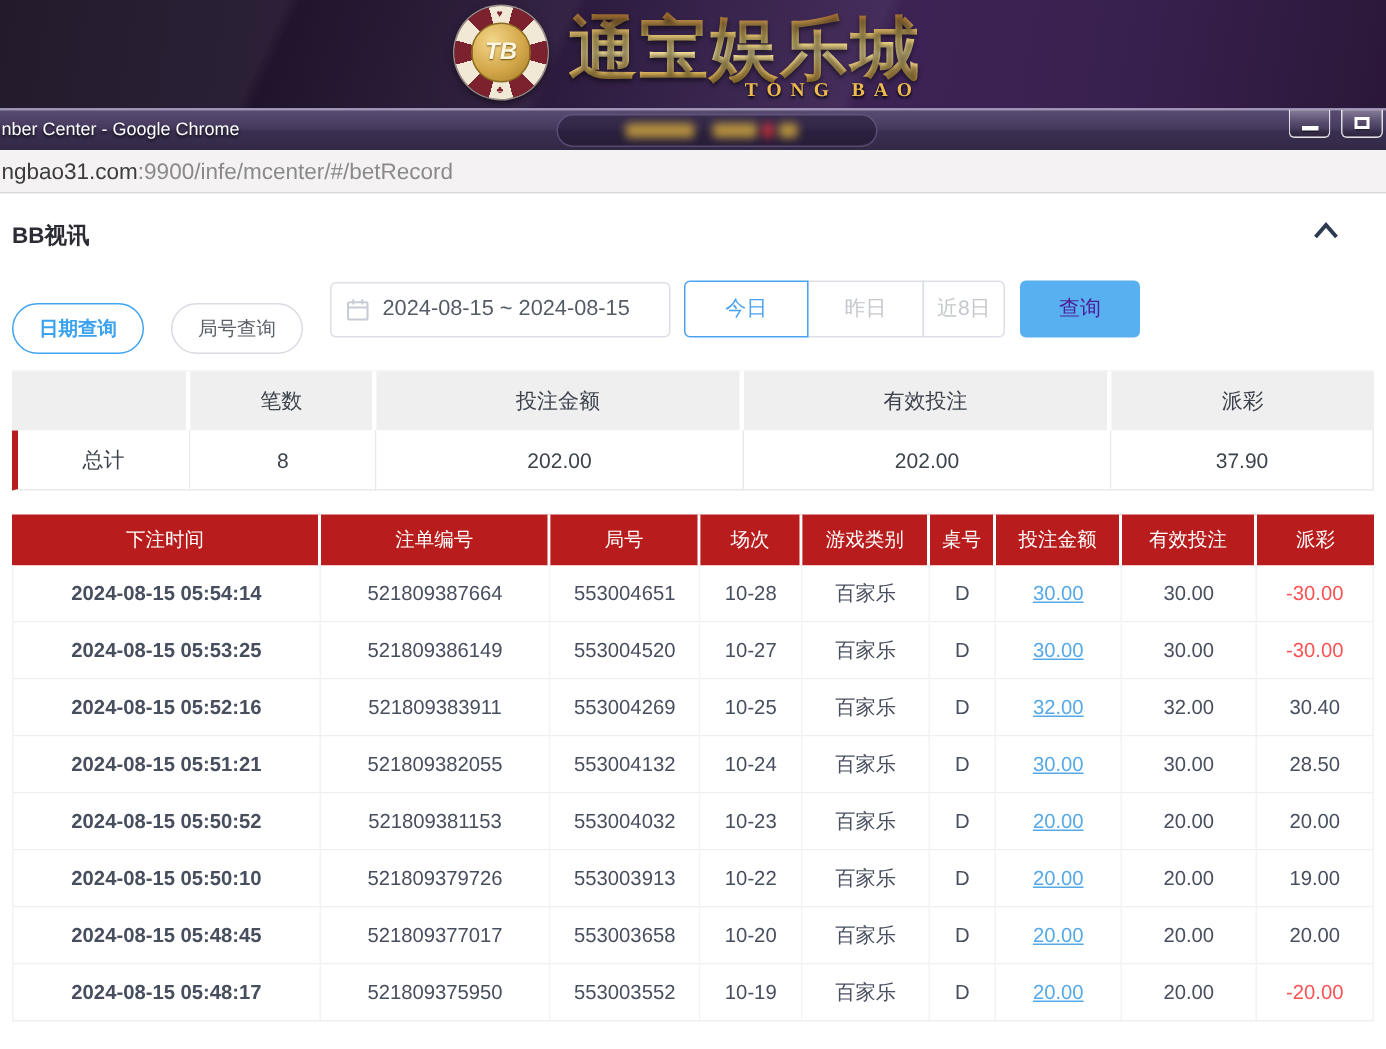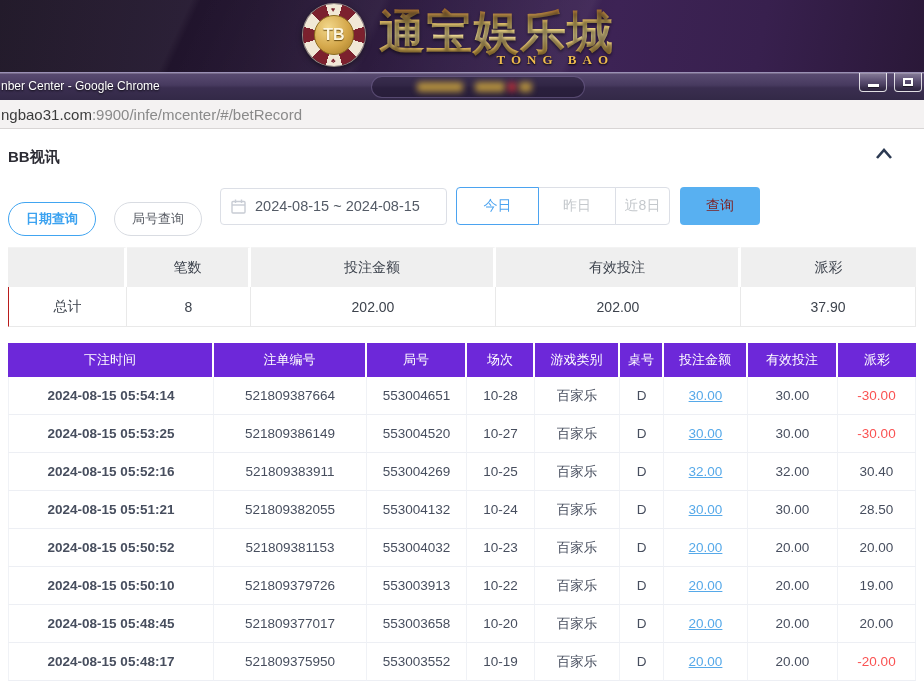--- a/index.html
+++ b/index.html
@@ -16,21 +16,21 @@
   }
   .logo-wrap { position:absolute; left:303px; top:4px; display:flex; align-items:flex-start; }
   .chip { position:relative; width:62px; height:62px; border-radius:50%;
     background:conic-gradient(from -15deg,
       #f1e8d6 0deg 30deg,#7c212e 30deg 60deg,#f1e8d6 60deg 90deg,#7c212e 90deg 120deg,
       #f1e8d6 120deg 150deg,#7c212e 150deg 180deg,#f1e8d6 180deg 210deg,#7c212e 210deg 240deg,
       #f1e8d6 240deg 270deg,#7c212e 270deg 300deg,#f1e8d6 300deg 330deg,#7c212e 330deg 360deg);
     box-shadow:0 0 0 1px rgba(250,240,210,.55), 0 2px 6px rgba(0,0,0,.6); }
   .chip-core { position:absolute; left:11px; top:11px; width:40px; height:40px; border-radius:50%;
     background:radial-gradient(circle at 35% 30%,#f2d78a,#d4a74a 55%,#a37a26 100%);
-    border:1px solid #8a6b1f; display:flex; align-items:center; justify-content:center; }
+    border:1px solid #8a6b1f; display:flex; align-items:center; justify-content:center;font-style:italic; }
   .chip-core span { color:#fdf6e0; font-weight:bold; font-size:16px; text-shadow:0 1px 1px #6b4e12; }
   .suit { position:absolute; font-size:7px; color:#7c212e; line-height:7px; }
   .suit.n { left:28px; top:2px; } .suit.e { left:53px; top:28px; }
   .suit.s { left:28px; top:53px; } .suit.w { left:3px; top:28px; }
   .brand { margin-left:14px; position:relative; }
   .brand-cn { font-size:46px; line-height:58px; font-weight:900; letter-spacing:1px;
     background:linear-gradient(180deg,#8a4a18 0%,#f5d87c 38%,#ffe9a0 55%,#c2871c 100%);
     -webkit-background-clip:text; background-clip:text; color:transparent;
     text-shadow:0 2px 3px rgba(0,0,0,.45); font-family:"Liberation Serif","DejaVu Serif",serif; }
   .brand-en { position:absolute; right:0; bottom:-6px; font-size:13px; font-weight:bold;
@@ -78,33 +78,33 @@
     display:flex; align-items:center; padding:0 10px; margin-right:9px; background:#fff; cursor:pointer; }
   .date-input svg { flex:0 0 auto; }
   .date-text { margin-left:9px; font-size:14.5px; color:#545b66; white-space:nowrap; }
   .btn-group { display:flex; margin-right:10px;text-align:right; }
   .btn-group .gbtn { height:38px; border:1px solid #dcdfe6; background:#fff; font-size:14px;
     display:flex; align-items:center; justify-content:center; cursor:pointer; margin-left:-1px; }
   .gbtn.b1 { width:83px; border:1px solid #4ba3f0; color:#4ba3f0; border-radius:4px 0 0 4px; z-index:2; margin-left:0; }
   .gbtn.b2 { width:78px; color:#c4c8cc; }
   .gbtn.b3 { width:55px; color:#c4c8cc; border-radius:0 4px 4px 0; }
   .search-btn { width:80px; height:38px; background:#58b0f1; border:none; border-radius:4px;
-    color:#7f1d1d; font-size:14px; cursor:pointer; }
+    color:#4c1d95; font-size:14px; cursor:pointer; }
 
   table { border-collapse:separate; border-spacing:0; table-layout:fixed; width:908px; }
   .summary-table { margin-top:22px; }
   .summary-table th { height:40px; background:#efefef; font-weight:normal; font-size:14px;
     color:#3d434d; border-right:3px solid #fff; border-top:1px solid #f3f3f3; }
   .summary-table th:last-child { border-right:none; }
   .summary-table td { height:40px; text-align:center; font-size:14px; color:#3d434d;
     border-bottom:1px solid #e9e9e9; border-right:1px solid #e9e9e9; background:#fff; }
-  .summary-table td:first-child { border-left:1px solid #b91c1c; }
+  .summary-table td:first-child { border-left:4px solid #b91c1c; }
 
   .bet-table { margin-top:16px; }
-  .bet-table th { height:34px; background:#6d28d9; color:#fff; font-size:13px; font-weight:normal;
+  .bet-table th { height:34px; background:#b91c1c; color:#fff; font-size:13px; font-weight:normal;
     border-right:2px solid #fff; }
   .bet-table th:last-child { border-right:none; }
   .bet-table td { height:38px; text-align:center; font-size:13.5px; color:#474e5e;
     border-bottom:1px solid #edeff4; border-right:1px solid #f0f2f6; background:#fff; }
   .bet-table td:first-child { border-left:1px solid #f0f2f6;font-weight:bold; }
   .bet-table td.neg { color:#fa5252; }
   .amt-link { color:#56a9e9; text-decoration:underline; cursor:pointer; }
 </style>
 </head>
 <body>

